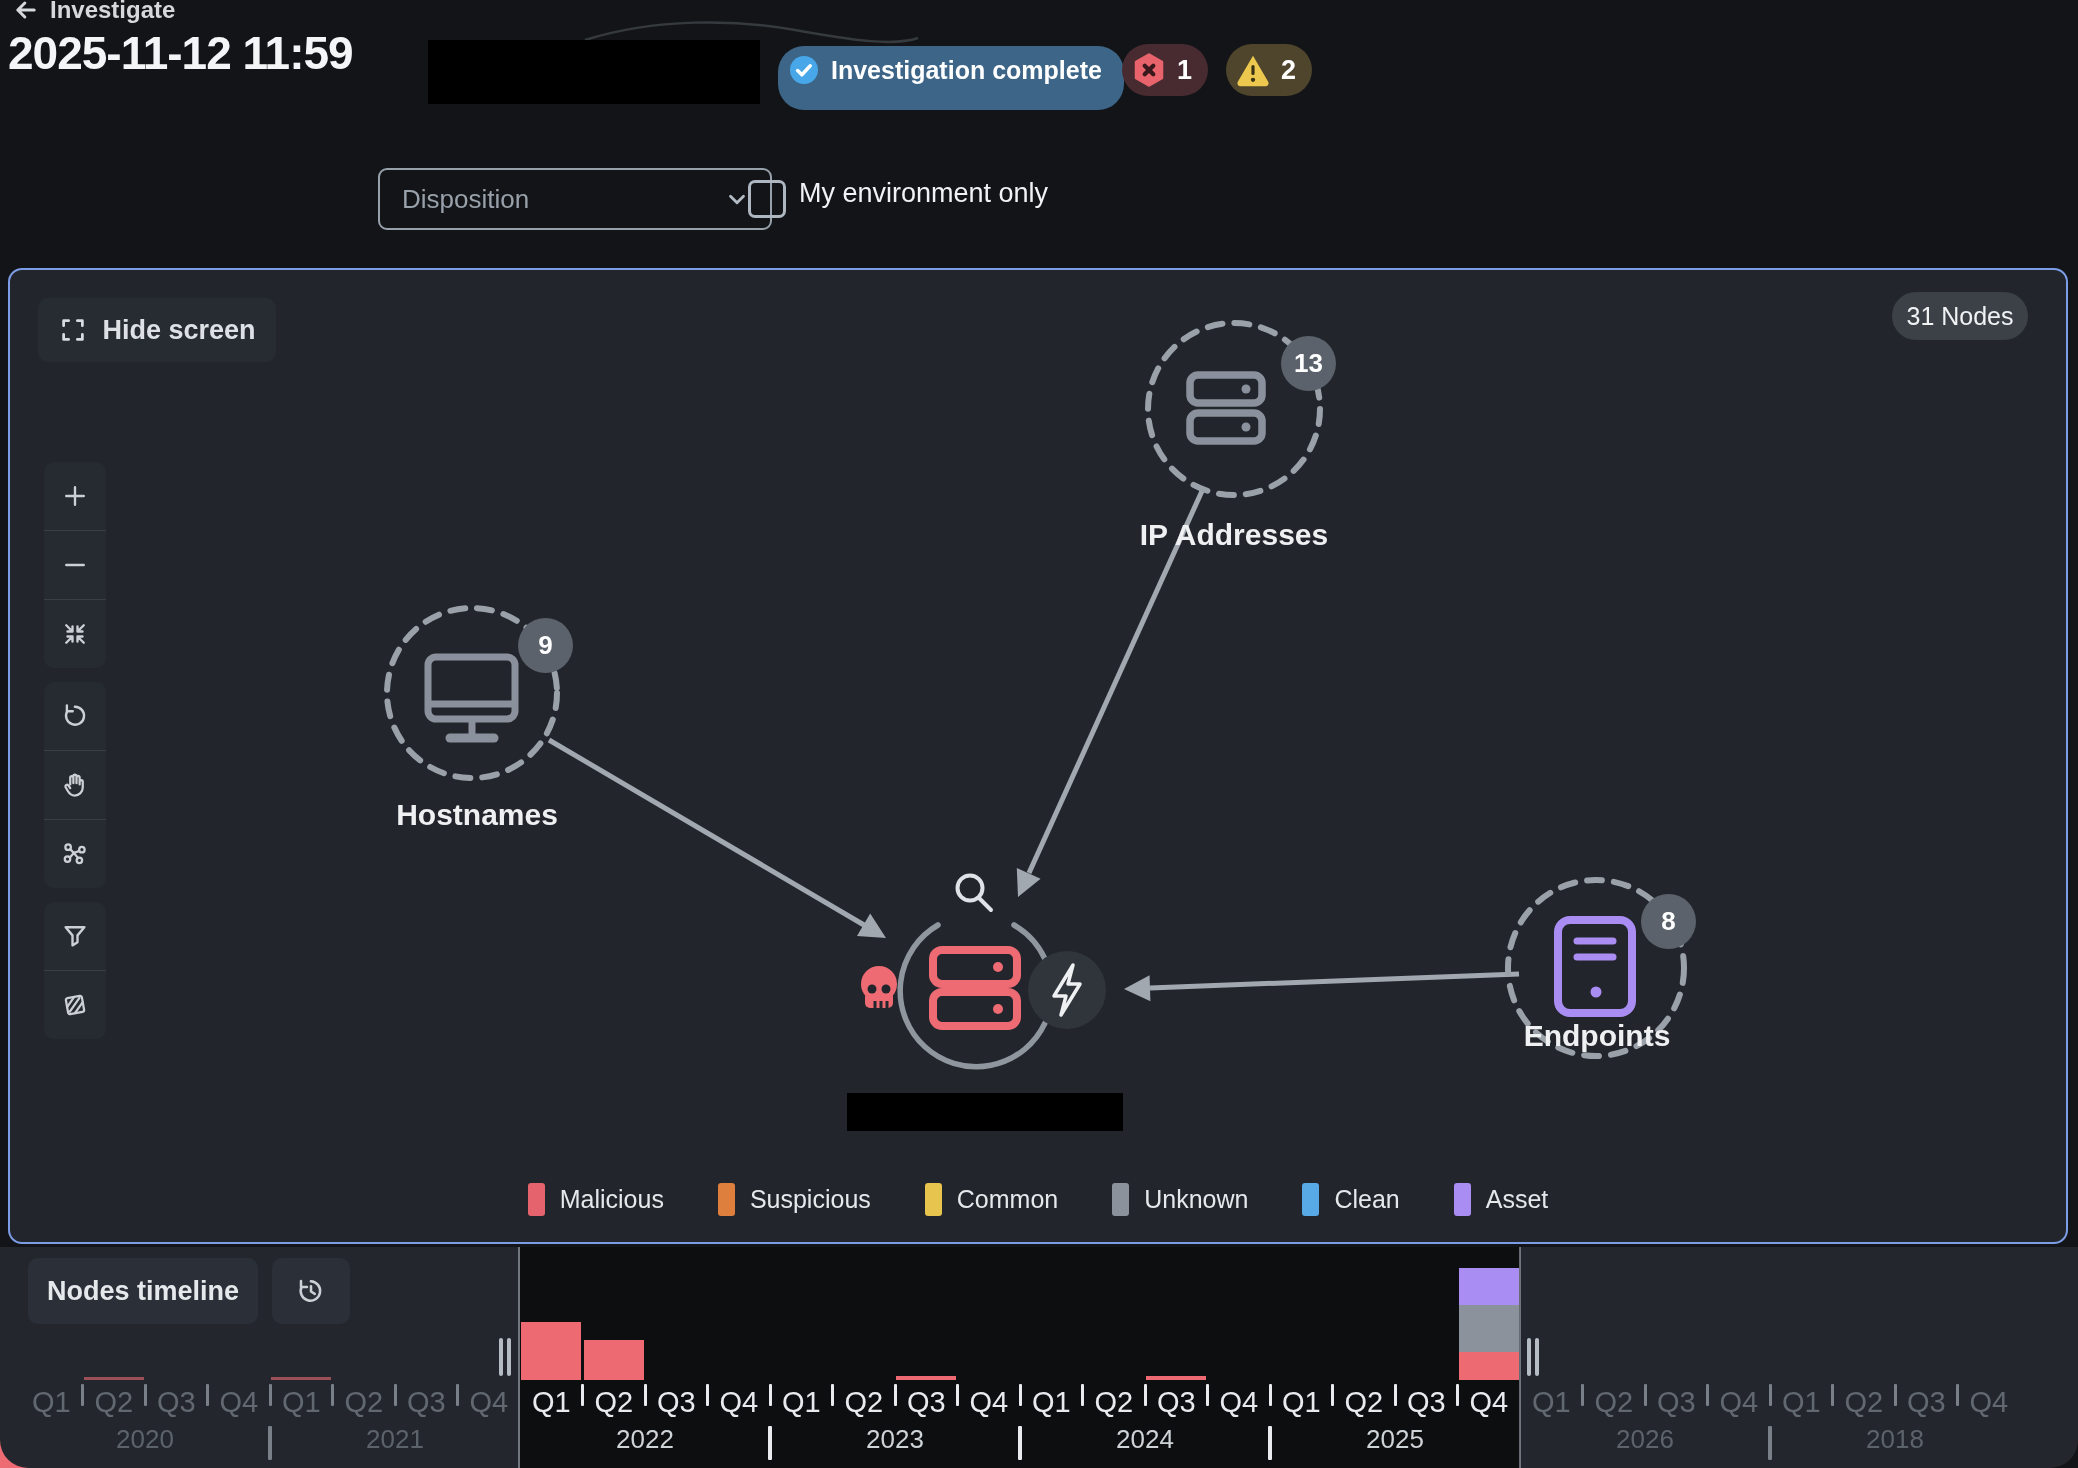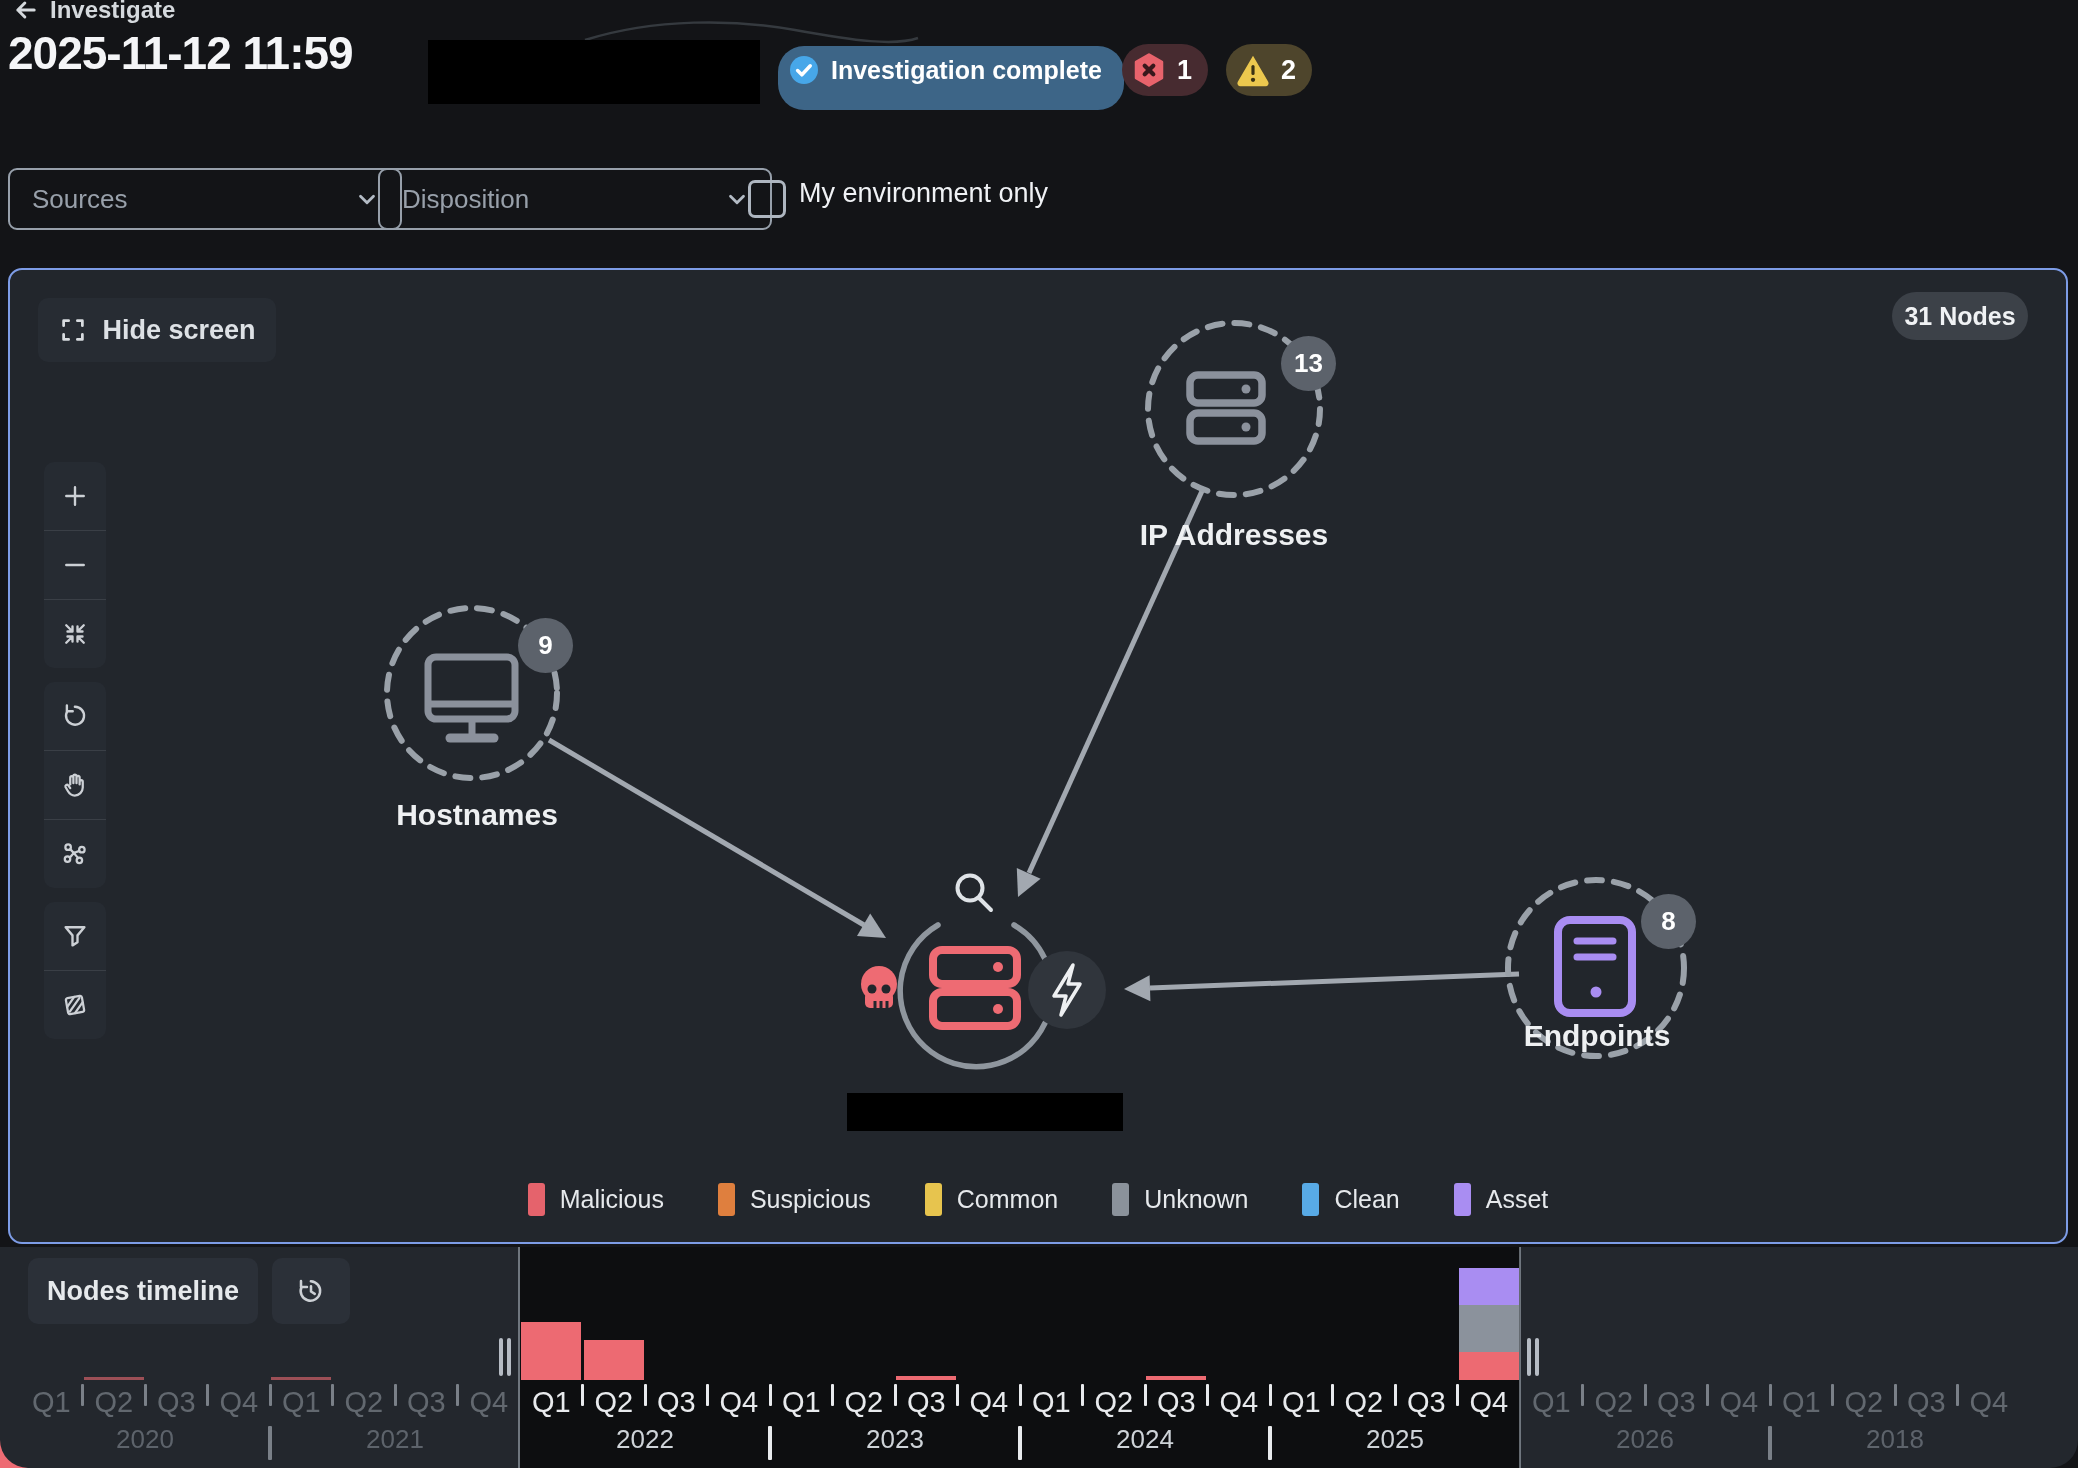--- a/index.html
+++ b/index.html
@@ -24,21 +24,21 @@
   .checkbox{left:748px;top:180px;width:32px;height:32px;border:3px solid #aeb6c0;border-radius:7px;cursor:pointer;}
   .envlabel{left:799px;top:178px;font-size:27px;color:#f0f2f5;}
   
   .panel{left:8px;top:268px;width:2060px;height:976px;background:#22262c;border:2.5px solid #7d9ce6;border-radius:14px;z-index:1;box-sizing:border-box;}
   #graph-svg{left:0;top:0;z-index:2;pointer-events:none;}
   .tile{background:#272c33;border-radius:10px;display:flex;align-items:center;justify-content:center;cursor:pointer;z-index:3;}
   .fullscreen{left:38px;top:298px;width:238px;height:64px;gap:14px;}
   .fullscreen span{font-size:27px;font-weight:700;color:#dde1e5;}
   .nodes-badge{left:1892px;top:292px;width:136px;height:48px;border-radius:24px;background:#3c4148;
                display:flex;align-items:center;justify-content:center;z-index:3;}
-  .nodes-badge span{font-size:25px;font-weight:700;color:#f0f2f4;}
+  .nodes-badge span{font-size:25px;font-weight:400;color:#f0f2f4;}
   .toolgroup{left:44px;width:62px;background:#262b32;border-radius:10px;overflow:hidden;z-index:3;}
   .toolbtn{width:62px;height:68px;display:flex;align-items:center;justify-content:center;cursor:pointer;}
   .toolbtn + .toolbtn{border-top:1.5px solid #3a3f46;}
   .node-badge{width:55px;height:55px;border-radius:50%;background:#5c626b;display:flex;align-items:center;justify-content:center;z-index:3;}
   .node-badge span{font-size:26px;font-weight:700;color:#fff;}
   .node-label{font-size:30px;font-weight:700;color:#eef0f2;text-align:center;z-index:3;cursor:pointer;}
   
   #legend{left:8px;top:1176px;width:2060px;height:46px;display:flex;align-items:center;justify-content:center;gap:54px;z-index:3;}
   .leg-item{display:flex;align-items:center;gap:15px;}
   .leg-sw{width:17px;height:33px;border-radius:3px;}
@@ -105,26 +105,20 @@
 
   <div class="abs pill count-pill warn-pill">
     <svg class="icon-svg" width="38" height="38" viewBox="0 0 24 24">
       <path d="M12 3 L21.6 19.4 a1.9 1.9 0 0 1 -1.65 2.85 H4.05 A1.9 1.9 0 0 1 2.4 19.4 Z" fill="#ecc84e"></path>
       <rect x="11" y="8.8" width="2" height="6.4" rx="1" fill="#3a3214"></rect>
       <circle cx="12" cy="18.2" r="1.35" fill="#3a3214"></circle>
     </svg>
     <span>2</span>
   </div>
 
-  <div class="abs select" style="left:8px;">
-    <span class="lab">Sources</span>
-    <svg class="icon-svg" width="26" height="26" viewBox="0 0 24 24" fill="none" stroke="#b3bbc5" stroke-width="2.6" stroke-linecap="round" stroke-linejoin="round">
-        <path d="M6 9.5l6 6 6-6"></path>
-      </svg>
-  </div>
   <div class="abs select" style="left:378px;">
     <span class="lab">Disposition</span>
     <svg class="icon-svg" width="26" height="26" viewBox="0 0 24 24" fill="none" stroke="#b3bbc5" stroke-width="2.6" stroke-linecap="round" stroke-linejoin="round">
         <path d="M6 9.5l6 6 6-6"></path>
       </svg>
   </div>
   <div class="abs checkbox"></div>
   <div class="abs envlabel">My environment only</div>
 
   <div class="abs panel"></div>

